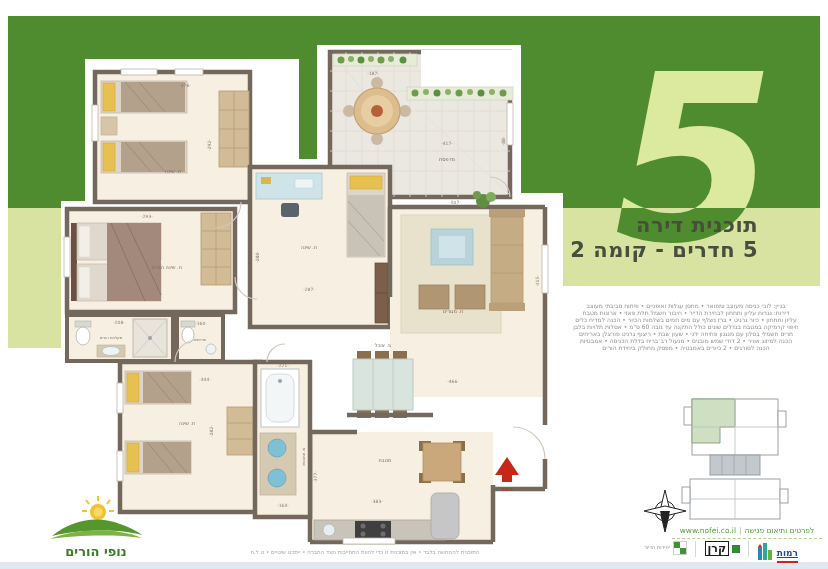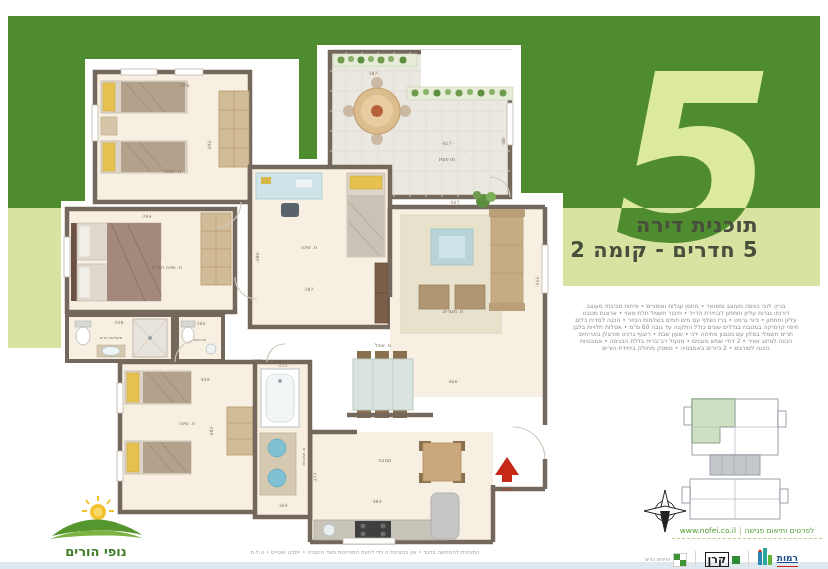--- a/index.html
+++ b/index.html
@@ -22,21 +22,21 @@
   .spec-heading{color:#3c9132;font-weight:800;font-size:18px;text-align:right;padding-right:6px;}
   .spec-lines{margin-top:5px;text-align:center;color:#8f8f8f;font-size:6px;line-height:7px;}
 
   .keyplan{position:absolute;left:676px;top:393px;z-index:5;}
   .compass{position:absolute;left:642px;top:488px;z-index:5;}
 
   .webline{position:absolute;left:672px;top:526px;width:150px;z-index:5;font-size:7.5px;
            color:#55a13a;text-align:center;border-bottom:1px dashed #b5cf92;padding-bottom:3px;}
   .webline .pipe{color:#9fb98a;margin:0 3px;}
   .logos{position:absolute;left:644px;top:541px;width:154px;height:26px;z-index:5;
-         display:flex;align-items:flex-end;justify-content:space-between;}
+         display:flex;align-items:flex-start;justify-content:space-between;}
   .sep{width:1px;height:16px;background:#d7d7d7;}
   .logo{display:flex;align-items:center;gap:3px;}
   .checker{width:12px;height:12px;display:grid;grid-template-columns:6px 6px;grid-template-rows:6px 6px;border:1px solid #cfcfcf;}
   .checker i{display:block;}
   .checker i:nth-child(1),.checker i:nth-child(4){background:#3f9334;}
   .checker i:nth-child(2),.checker i:nth-child(3){background:#ffffff;}
   .units-text{font-size:5px;color:#8a8a8a;line-height:5.5px;direction:rtl;text-align:right;}
   .keren-text{font-weight:900;font-size:11px;color:#1c1c1c;border:1.5px solid #1c1c1c;padding:0 2px;line-height:13px;}
   .keren-sq{width:8px;height:8px;background:#2e8b33;display:inline-block;}
   .ramot-text{font-weight:800;font-size:9px;color:#1d4e86;text-decoration:underline;}

